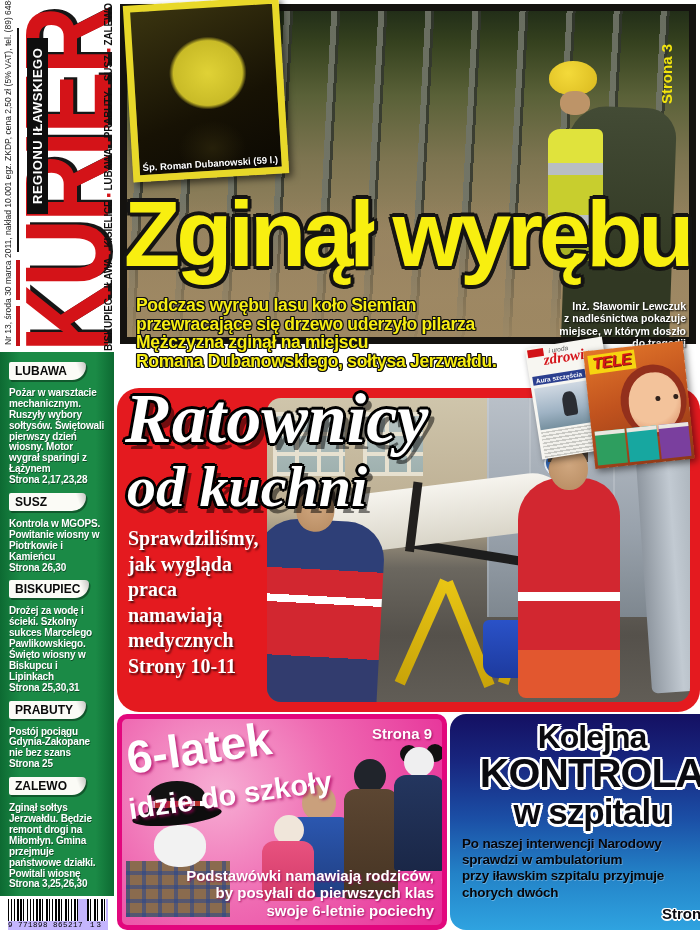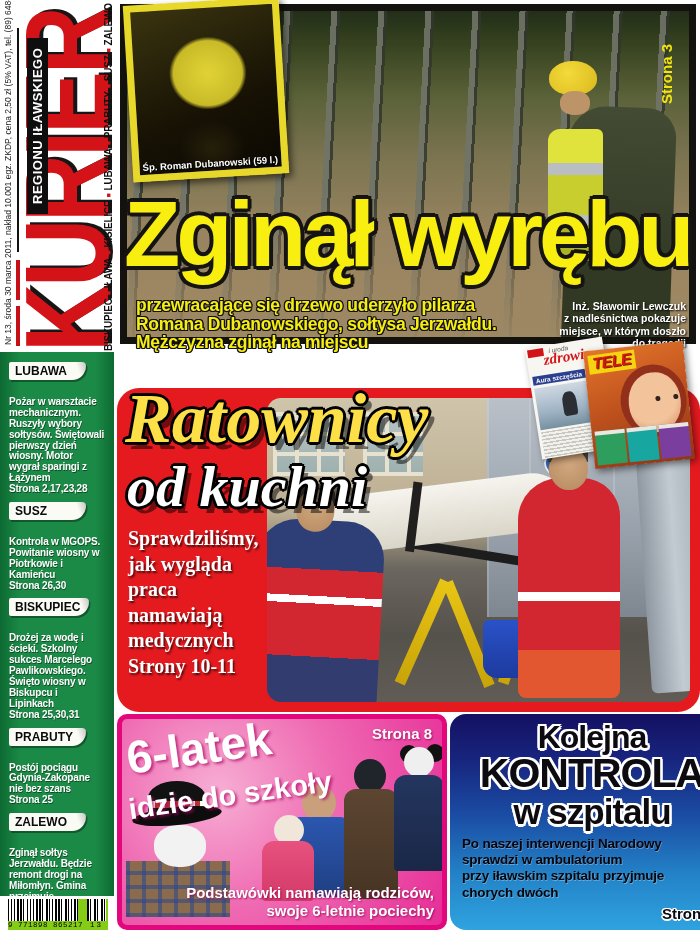--- a/index.html
+++ b/index.html
@@ -36,25 +36,25 @@
     background:linear-gradient(90deg,#0d6a32 0%,#1b8a46 18%,#1b8a46 84%,#0d6a32 100%);
     padding:9px 7px 2px 9px;overflow:hidden;}
   .sec{margin-bottom:6px;}
   .tab{position:relative;display:inline-block;background:#fbfbf6;color:#0a0a0a;font-weight:bold;
     font-size:12px;padding:2px 9px 2px 6px;border-radius:2px 4px 14px 2px;min-width:62px;
     box-shadow:1.5px 2px 0 rgba(0,0,0,.35);}
   .tab::after{content:"";position:absolute;right:0;top:0;width:10px;height:100%;
     background:linear-gradient(250deg,rgba(0,0,0,.22),rgba(255,255,255,0) 65%);
     border-radius:0 4px 14px 0;}
   .sec-text,.sec-pages{color:#fff;font-weight:bold;font-size:10px;line-height:1.09;
-    letter-spacing:-.2px;margin-top:17px;text-shadow:.6px .6px 0 rgba(0,0,0,.45);width:96px;}
+    letter-spacing:-.2px;margin-top:8px;text-shadow:.6px .6px 0 rgba(0,0,0,.45);width:96px;}
   .sec-pages{margin-top:0;}
 
   
-  .barcode{left:8px;top:899px;width:100px;height:31px;background:#84cc16;}
+  .barcode{left:8px;top:899px;width:100px;height:31px;background:#c4b5fd;}
   .bars-main{left:0;top:0;width:70px;height:22px;
     background:repeating-linear-gradient(90deg,#000 0 1.5px,#fff 1.5px 3px,#000 3px 4.5px,#fff 4.5px 6px,#000 6px 7px,#fff 7px 9.5px);}
   .bars-sup{left:79px;top:0;width:19px;height:22px;
     background:repeating-linear-gradient(90deg,#000 0 2px,#fff 2px 3.5px,#000 3.5px 4.5px,#fff 4.5px 7px);}
   .bc-digits{left:0;top:22px;font-family:"Liberation Mono",monospace;font-size:7.5px;color:#000;letter-spacing:.5px;}
   .bc-sup{left:82px;top:22px;font-family:"Liberation Mono",monospace;font-size:7.5px;color:#000;letter-spacing:2px;}
 
   
   .top-photo{left:120px;top:4px;width:576px;height:340px;background:#14120f;}
   .forest{position:absolute;left:7px;top:7px;right:7px;bottom:7px;overflow:hidden;
@@ -112,21 +112,21 @@
   .patient{left:52px;top:86px;width:252px;height:58px;transform:rotate(-7deg);
     background:linear-gradient(#f6f4ee,#d9d5c8);border-radius:30px 45px 22px 30px;}
   .patient-head{right:-16px;top:-16px;width:34px;height:32px;border-radius:50%;
     background:radial-gradient(circle at 50% 40%,#cfa67e,#b08157);position:absolute;}
   .strap{left:90px;top:-6px;width:9px;height:70px;background:#22201e;transform:rotate(14deg);position:absolute;}
   .rail{left:24px;top:146px;width:300px;height:9px;background:#1d1d1d;transform:rotate(9deg);}
   .leg{width:11px;height:112px;background:linear-gradient(#e8c514,#c9a409);}
   .blue-bag{left:216px;bottom:24px;width:62px;height:58px;border-radius:6px 6px 14px 14px;
     background:linear-gradient(#2a52c8,#1d3a9e);}
   .rescue-h1{left:8px;top:-4px;font-family:"Liberation Serif",serif;font-style:italic;font-weight:bold;
-    font-size:70px;color:#fde047;line-height:1;white-space:nowrap;z-index:3;}
+    font-size:70px;color:#ffffff;line-height:1;white-space:nowrap;z-index:3;}
   .rescue-h2{left:10px;top:70px;font-family:"Liberation Serif",serif;font-style:italic;font-weight:bold;
     font-size:58px;color:#fff;line-height:1;white-space:nowrap;z-index:3;text-align:right;}
   .rescue-deck{left:11px;top:138px;width:150px;font-family:"Liberation Serif",serif;font-weight:bold;
     font-size:20px;color:#fff;line-height:1.28;text-shadow:1.5px 1.5px 2px rgba(0,0,0,.65);z-index:3;}
 
   
   .mags{left:533px;top:336px;width:167px;height:130px;z-index:6;}
   .mag-health{left:0;top:6px;width:78px;height:112px;background:#f7f6f1;transform:rotate(-9deg);
     box-shadow:2px 3px 6px rgba(0,0,0,.45);padding:2px 3px;box-sizing:border-box;}
   .mh-brand{width:16px;height:8px;background:#d21317;position:absolute;left:2px;top:2px;}
@@ -252,23 +252,24 @@
       <div class="abs forester-vest"></div>
       <div class="abs forester-helmet"></div>
       <div class="abs forester-face"></div>
     </div>
     <div class="abs portrait">
       <div class="portrait-caption">Śp. Roman Dubanowski (59 l.)</div>
     </div>
     <div class="abs pageref-vert">Strona 3</div>
     <div class="abs main-headline ob4">Zginął wyrębu</div>
     <div class="abs lead-deck ob1">
+      <div>Podczas wyrębu lasu koło Siemian</div>
       <div>przewracające się drzewo uderzyło pilarza</div>
+      <div>Mężczyzna zginął na miejscu</div>
       <div>Romana Dubanowskiego, sołtysa Jerzwałdu.</div>
-      <div>Mężczyzna zginął na miejscu</div>
     </div>
     <div class="abs lead-caption">
       <div>Inż. Sławomir Lewczuk</div>
       <div>z nadleśnictwa pokazuje</div>
       <div>miejsce, w którym doszło</div>
       <div>do tragedii</div>
     </div>
   </div>
 
   <div class="abs rescue">
@@ -330,40 +331,41 @@
         <div class="mt-cell" style="background:#2e9e5f;"></div>
         <div class="mt-cell" style="background:#17a7a0;"></div>
         <div class="mt-cell" style="background:#7a3f9e;"></div>
       </div>
     </div>
   </div>
 
   <div class="abs school">
     <div class="abs school-h1">6-latek</div>
     <div class="abs school-h2">idzie do szkoły</div>
-    <div class="abs school-pageref">Strona 8</div>
+    <div class="abs school-pageref">Strona 9</div>
 
     <div class="abs" style="left:4px;bottom:4px;width:104px;height:140px;">
       <div class="abs plaid"></div>
       <div class="abs beard"></div>
       <div class="abs hat-dome"></div>
       <div class="abs hat-band"></div>
       <div class="abs hat-brim"></div>
     </div>
     <div class="kid-head" style="left:180px;top:66px;width:34px;height:36px;background:#caa07c;"></div>
     <div class="kid-body" style="left:166px;top:98px;width:64px;height:80px;background:linear-gradient(#2b57b0,#203f82);"></div>
     <div class="kid-head" style="left:232px;top:40px;width:32px;height:34px;background:#20242b;"></div>
     <div class="kid-body" style="left:222px;top:70px;width:54px;height:110px;background:linear-gradient(#5c4632,#463423);"></div>
     <div class="kid-head" style="left:282px;top:28px;width:30px;height:30px;background:#efeff0;box-shadow:-10px -8px 0 -6px #111,16px -9px 0 -6px #111;"></div>
     <div class="kid-body" style="left:272px;top:56px;width:50px;height:96px;background:linear-gradient(#24365f,#1a2747);"></div>
     <div class="kid-head" style="left:152px;top:96px;width:30px;height:30px;background:#f0e6da;"></div>
     <div class="kid-body" style="left:140px;top:122px;width:52px;height:60px;background:linear-gradient(#e8527f,#d23a68);"></div>
 
     <div class="abs school-deck">
       <div>Podstawówki namawiają rodziców,</div>
+      <div>by posyłali do pierwszych klas</div>
       <div>swoje 6-letnie pociechy</div>
     </div>
   </div>
 
   <div class="abs hospital">
     <div class="h-line h-l1 ow2">Kolejna</div>
     <div class="h-line h-l2 ow2">KONTROLA</div>
     <div class="h-line h-l3 ow2">w szpitalu</div>
     <div class="h-body">
       <div>Po naszej interwencji Narodowy</div>

